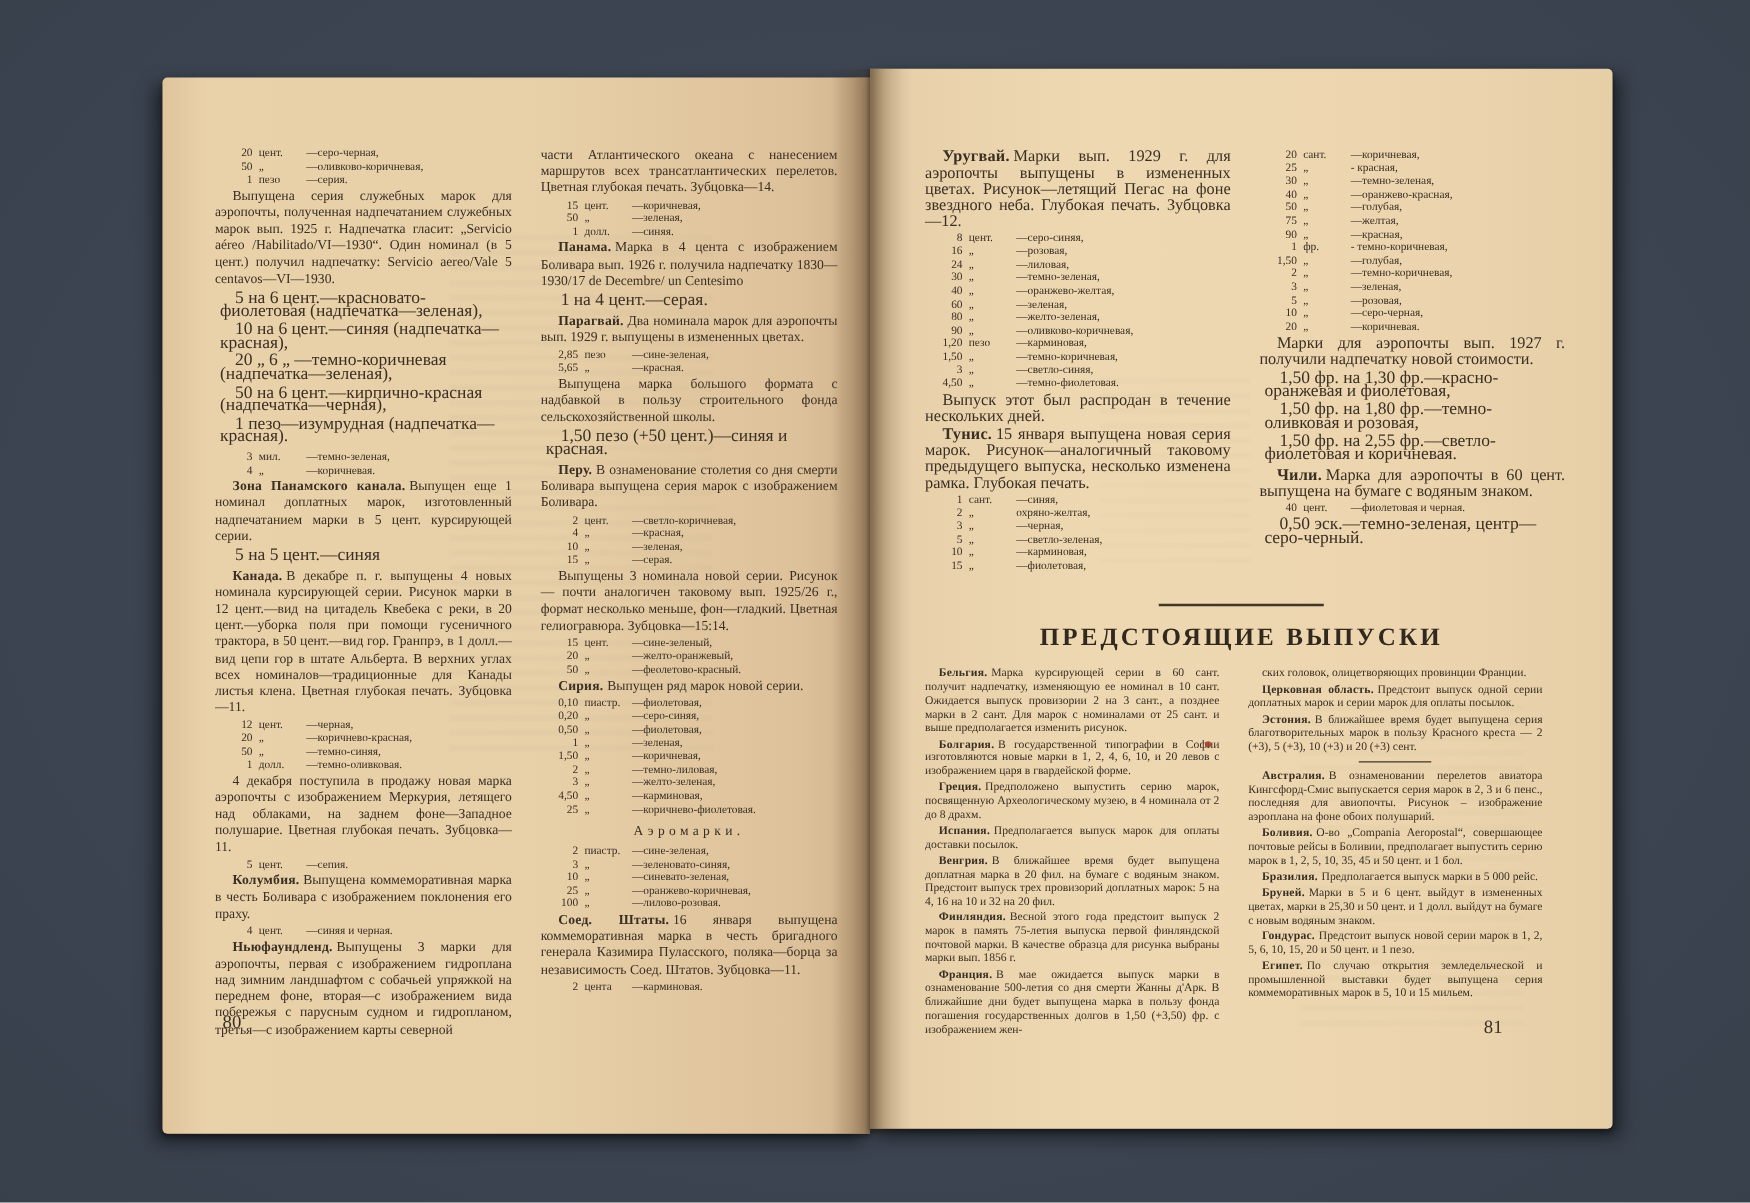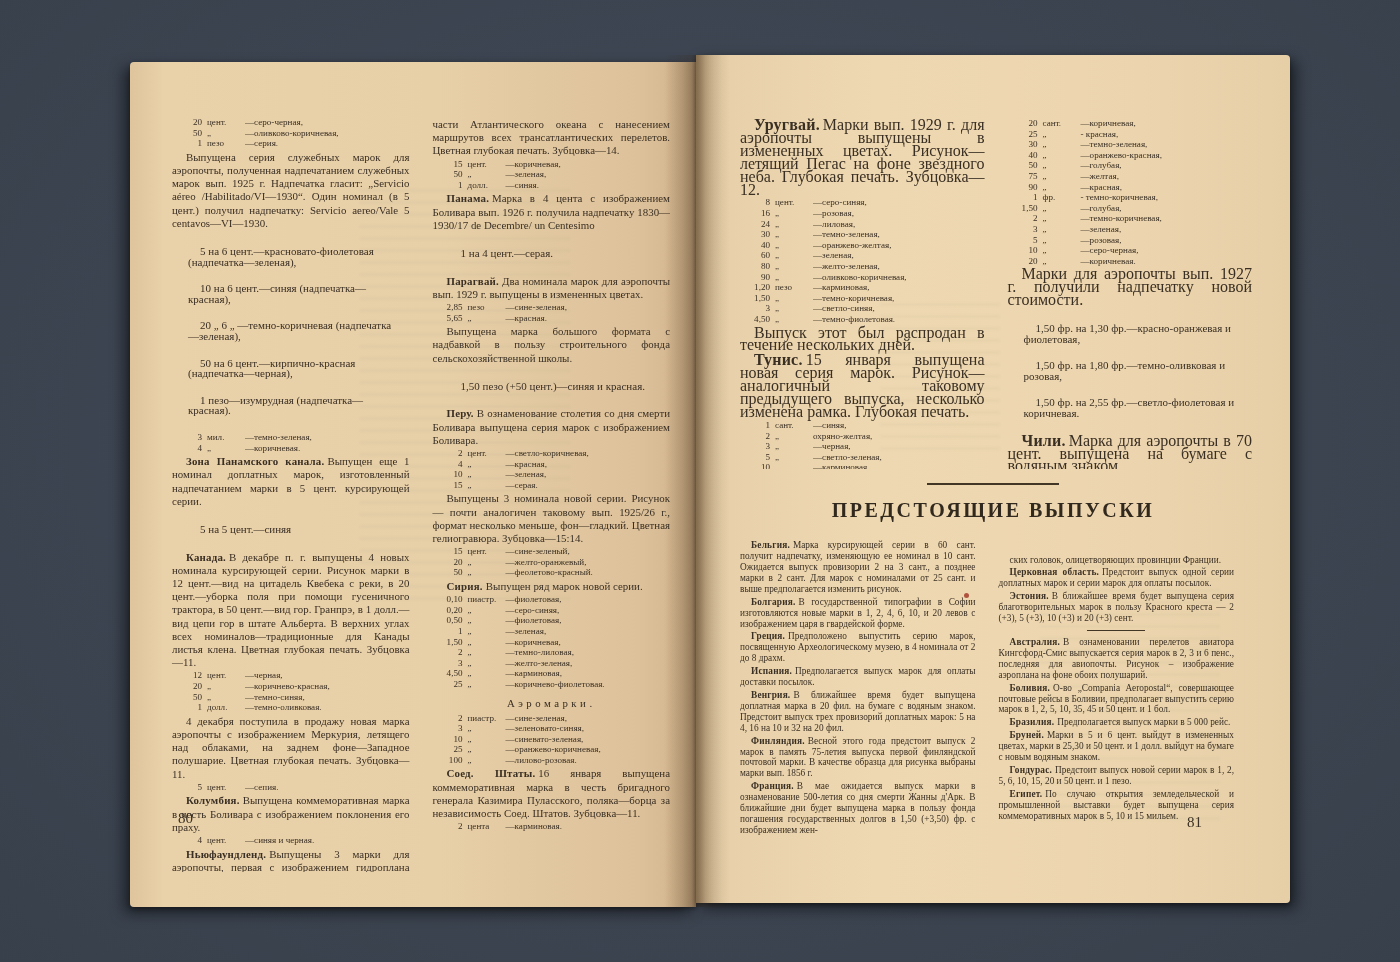--- a/index.html
+++ b/index.html
@@ -48,32 +48,32 @@
   .para{margin:2px 0 0;text-align:justify;text-indent:14px;
     font-size:10.9px;line-height:13.2px;color:#3a2f23;}
   .para.noindent{text-indent:0;}
   .lead{font-weight:bold;letter-spacing:.2px;margin-right:3px;}
 
   .plist{margin:1px 0 2px;}
   .pl{display:flex;font-size:9.1px;line-height:10.6px;}
   .pl .v{width:30px;flex:none;text-align:right;}
   .pl .u{width:38px;flex:none;padding-left:5px;}
   .pl .r{flex:1;min-width:0;}
-  .pl-long{font-size:11px;line-height:10.6px;text-indent:12px;margin:16px;}
+  .pl-long{font-size:14px;line-height:10.6px;text-indent:12px;margin:4px;}
 
   .subhead{text-align:center;font-size:10.8px;letter-spacing:3.5px;margin:7px 0 4px;}
 
   .top-cols{padding:62px 38px 0 44px;height:352px;overflow:hidden;}
-  .page-right .para{font-size:16px;line-height:12.9px;}
+  .page-right .para{font-size:13px;line-height:12.9px;}
   .top-rule{width:132px;height:2px;background:#423626;margin:14px auto 0;}
   .section-heading{
     margin:14px 0 10px;text-align:center;font-weight:bold;
     font-size:20px;letter-spacing:2.5px;color:#32291e;
   }
-  .bottom-cols{padding:0 56px 0 44px;height:310px;overflow:hidden;align-items:center;}
+  .bottom-cols{padding:0 56px 0 44px;height:310px;overflow:hidden;}
   .bottom-cols .para{font-size:9.3px;line-height:10.9px;text-indent:11px;}
   .mini-rule{width:58px;height:1px;background:#423626;margin:6px auto;}
 
   .page-number{position:absolute;font-size:15px;color:#3a2f23;}
   .pn-left{left:48px;bottom:80px;}
   .pn-right{right:88px;bottom:72px;}
 
   .speck{position:absolute;width:5px;height:5px;border-radius:50%;background:#a33c2a;opacity:.85;}
 </style>
 </head>
@@ -509,21 +509,21 @@
               <span class="u">„</span>
               <span class="r">—коричневая.</span>
             </div>
           </div>
           <p class="para"><span>Марки для аэропочты вып. 1927 г. получили надпечатку новой стоимости.</span></p>
           <div class="plist">
             <div class="pl-long">1,50 фр. на 1,30 фр.—красно-оранжевая и фиолетовая,</div>
             <div class="pl-long">1,50 фр. на 1,80 фр.—темно-оливковая и розовая,</div>
             <div class="pl-long">1,50 фр. на 2,55 фр.—светло-фиолетовая и коричневая.</div>
           </div>
-          <p class="para"><span class="lead">Чили.</span><span>Марка для аэропочты в 70 цент. выпущена на бумаге с водяным знаком.</span></p>
+          <p class="para"><span class="lead">Чили.</span><span>Марка для аэропочты в 60 цент. выпущена на бумаге с водяным знаком.</span></p>
           <div class="plist">
             <div class="pl">
               <span class="v">40</span>
               <span class="u">цент.</span>
               <span class="r">—фиолетовая и черная.</span>
             </div>
           </div>
           <div class="plist">
             <div class="pl-long">0,50 эск.—темно-зеленая, центр—серо-черный.</div>
           </div>

